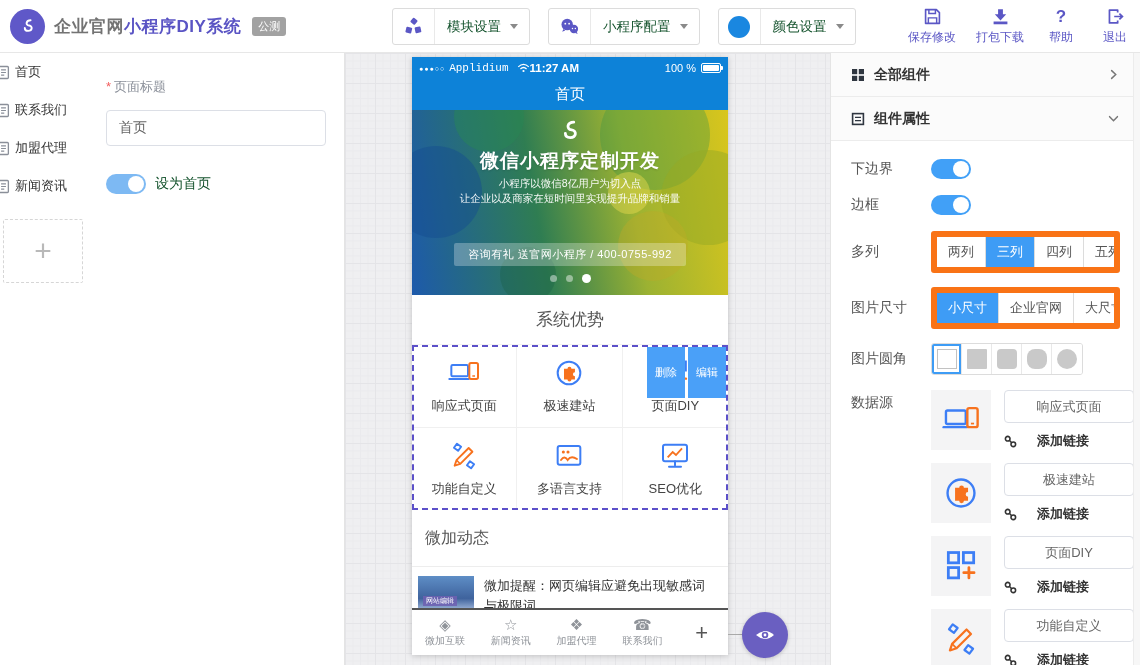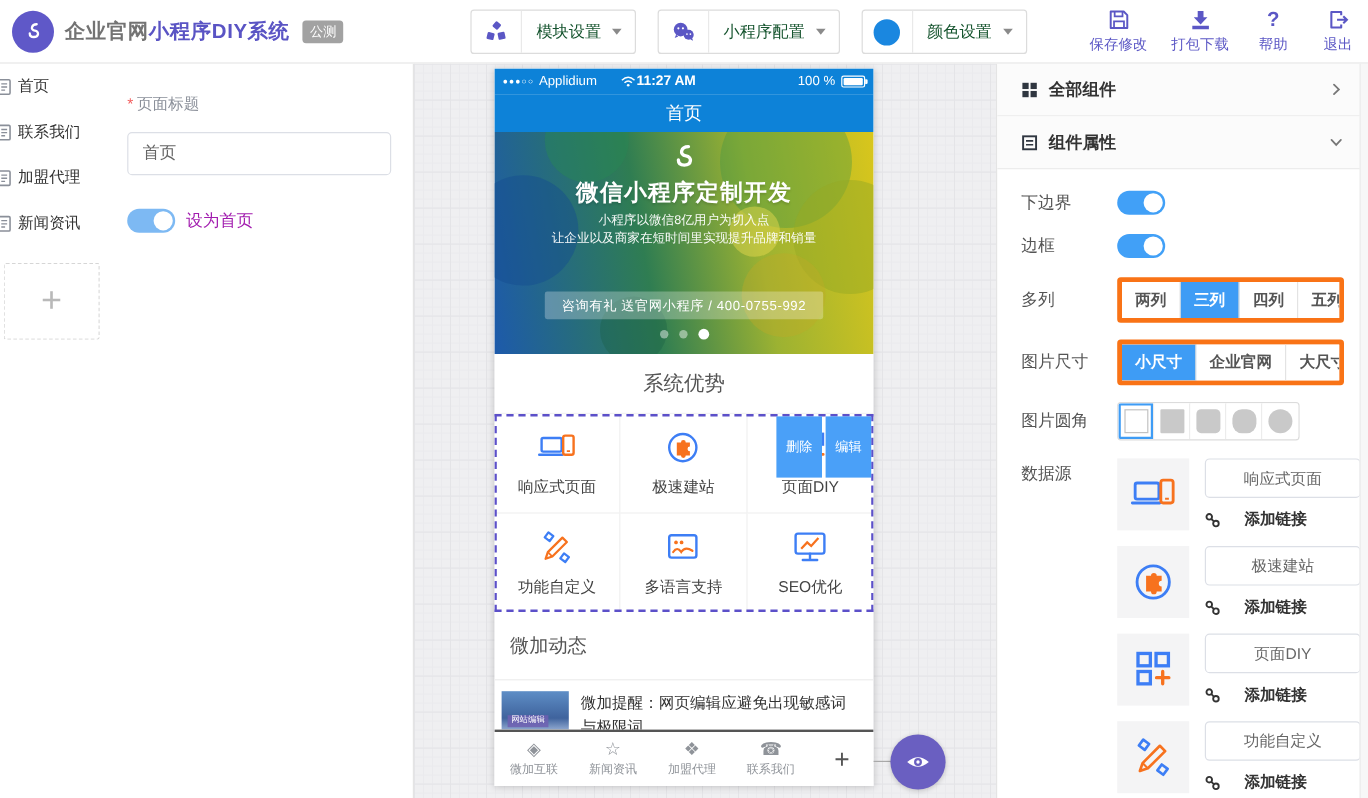--- a/index.html
+++ b/index.html
@@ -32,35 +32,35 @@
 
   
   .page-panel{position:absolute;left:88px;top:53px;width:257px;bottom:0;background:#fff;border-right:1px solid #e4e4e4;padding:25px 18px;}
   .field-label{font-size:13px;color:#8a8f99;}
   .req{color:#f25d5d;margin-right:3px;}
   .title-input{margin-top:14px;width:100%;height:36px;border:1px solid #dcdfe6;border-radius:4px;padding:0 12px;font-size:14px;color:#666;outline:none;background:#fff;}
   .sethome-row{margin-top:28px;display:flex;align-items:center;gap:9px;}
   .toggle{width:40px;height:20px;border-radius:10px;position:relative;cursor:pointer;flex-shrink:0;}
   .toggle.on-light{background:#7db9f3;} .toggle.on{background:#41a0f7;}
   .toggle .knob{position:absolute;top:2px;right:2px;width:16px;height:16px;border-radius:50%;background:#fff;}
-  .sethome-label{font-size:14px;color:#a21caf;}
+  .sethome-label{font-size:14px;color:#14532d;}
 
   
   .workspace{position:absolute;left:345px;top:53px;width:485px;bottom:0;
     background-color:#efeff1;
     background-image:
       linear-gradient(#e4e4e7 1px,transparent 1px),
       linear-gradient(90deg,#e4e4e7 1px,transparent 1px),
       linear-gradient(#eaeaed 1px,transparent 1px),
       linear-gradient(90deg,#eaeaed 1px,transparent 1px);
     background-size:30px 30px,30px 30px,7.5px 7.5px,7.5px 7.5px;}
   .phone{position:absolute;left:67px;top:4px;width:316px;height:598px;background:#fff;box-shadow:0 1px 6px rgba(0,0,0,.2);overflow:hidden;}
   .p-status{height:22px;background:#0d82d8;color:#fff;display:flex;align-items:center;padding:0 7px;font-size:11px;}
   .sig{font-size:7px;letter-spacing:1px;margin-right:4px;}
-  .carrier{font-size:11px;margin-right:20px;}
+  .carrier{font-size:11px;margin-right:8px;font-family:Liberation Mono, monospace;}
   .p-time{flex:1;text-align:left;font-weight:bold;font-size:11.5px;}
   .batt-wrap{display:flex;align-items:center;gap:5px;font-size:11px;}
   .batt{width:20px;height:10px;border:1px solid #fff;border-radius:2px;position:relative;}
   .batt::before{content:'';position:absolute;inset:1px;background:#fff;border-radius:1px;}
   .batt::after{content:'';position:absolute;right:-3px;top:2px;width:2px;height:4px;background:#fff;border-radius:0 1px 1px 0;}
   .p-titlebar{height:31px;background:#0d82d8;color:#fff;display:flex;align-items:center;justify-content:center;font-size:15px;}
 
   .p-hero{height:185px;position:relative;overflow:hidden;text-align:center;color:#fff;
     background:linear-gradient(80deg,#1d5aab 0%,#2f7d52 40%,#9cb232 68%,#d9c61c 100%);}
   .bk{position:absolute;border-radius:50%;}
@@ -99,21 +99,21 @@
   
   .inspector{position:absolute;left:830px;top:53px;right:0;bottom:0;background:#fff;border-left:1px solid #e4e4e4;overflow:hidden;}
   .scrolltrack{position:absolute;right:0;top:0;bottom:0;width:7px;background:#f7f7f7;border-left:1px solid #ececec;}
   .insp-row{height:44px;background:#fbfbfb;border-bottom:1px solid #ececec;display:flex;align-items:center;padding:0 20px;font-size:14px;font-weight:bold;color:#333;cursor:pointer;}
   .insp-row .r-ico{margin-right:9px;display:flex;}
   .insp-row .chev{margin-left:auto;display:flex;color:#777;}
   .props{padding:2px 20px 0 20px;}
   .prop-row{display:flex;align-items:center;margin-top:16px;}
   .prop-row.top{align-items:flex-start;}
   .prop-label{width:80px;flex-shrink:0;font-size:14px;color:#555;}
-  .segmented{display:flex;border:4px solid #f97316;border-radius:3px;overflow:hidden;font-weight:bold;}
+  .segmented{display:flex;border:6px solid #f97316;border-radius:3px;overflow:hidden;}
   .seg{height:30px;line-height:30px;padding:0 11px;font-size:13px;color:#555;background:#fff;border-right:1px solid #dcdcdc;cursor:pointer;white-space:nowrap;}
   .seg:last-child{border-right:none;}
   .seg.active{background:#3e9cf5;color:#fff;}
   .radius-group{display:flex;border:1px solid #dcdcdc;border-radius:3px;overflow:hidden;}
   .radius-cell{width:30px;height:30px;display:flex;align-items:center;justify-content:center;background:#fff;border-right:1px solid #e8e8e8;cursor:pointer;}
   .radius-cell:last-child{border-right:none;}
   .radius-cell.active{box-shadow:inset 0 0 0 2px #3e9cf5;}
   .shape{width:20px;height:20px;background:#c9c9c9;}
   .shape.sel{background:#fff;border:1px solid #c2c2c2;}
   .r1{border-radius:1px;} .r2{border-radius:4px;} .r3{border-radius:8px;} .r4{border-radius:50%;}

